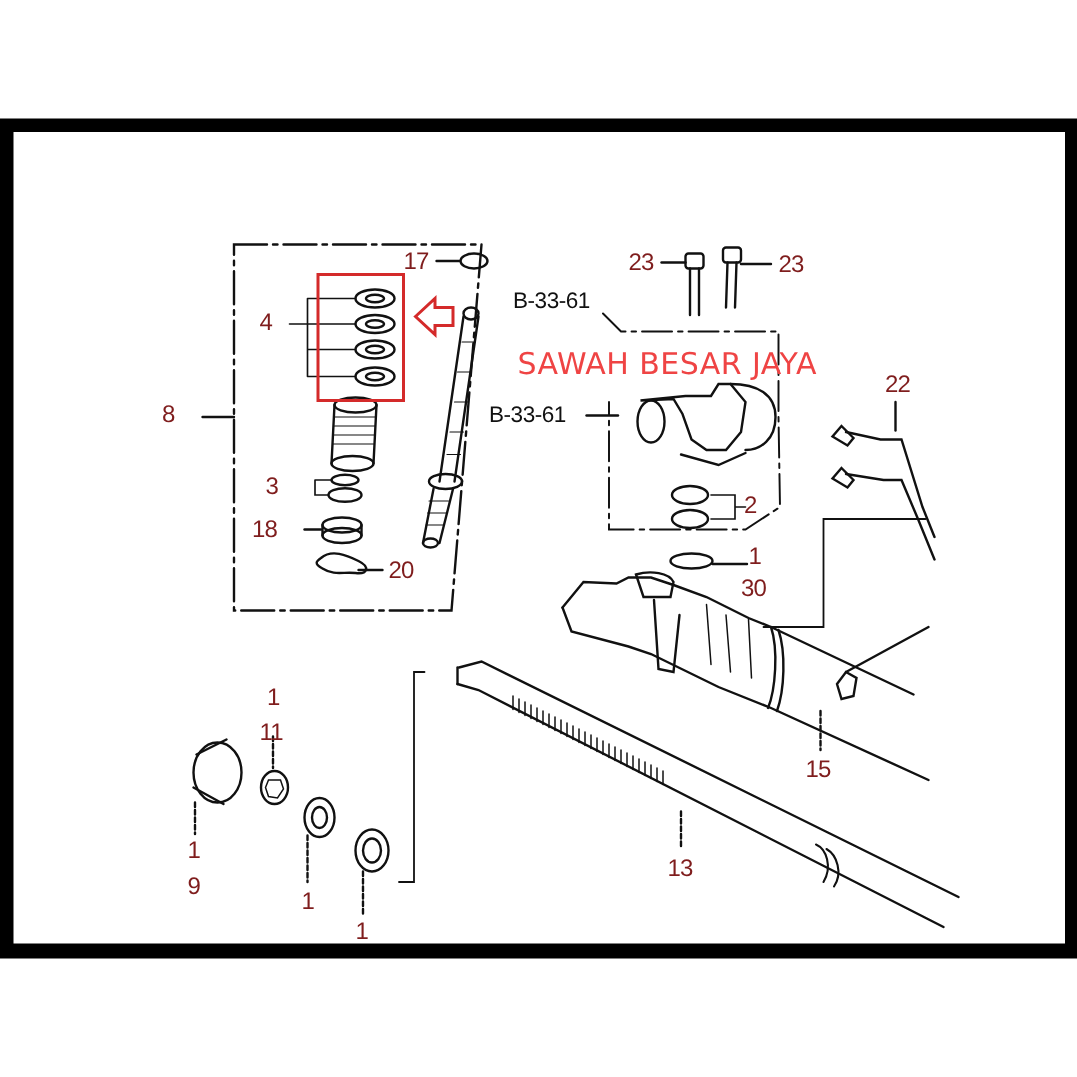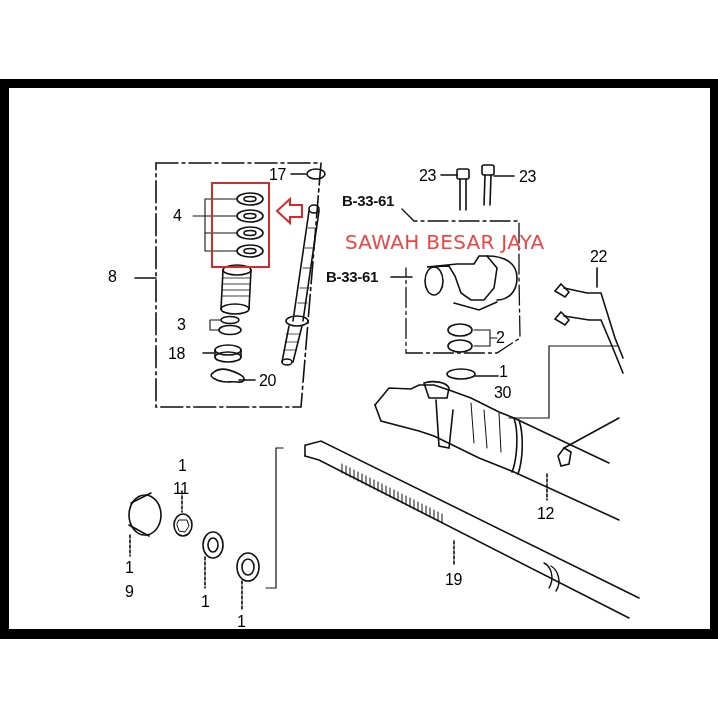--- a/index.html
+++ b/index.html
@@ -1,21 +1,21 @@
 <!DOCTYPE html>
 <html><head>
 <meta charset="utf-8">
 <style>
   html, body { margin:0; padding:0; background:#ffffff; }
   body { width:718px; height:718px; position:relative; overflow:hidden; font-family:"Liberation Sans", sans-serif; }
   .frame { position:absolute; left:0; top:79px; width:718px; height:560px; background:#000; }
   .canvas { position:absolute; left:9px; top:9px; width:701px; height:541px; background:#fff; overflow:hidden; }
   svg { position:absolute; left:0; top:0; }
-  .lbl { position:absolute; font-size:16px; color:#000000; line-height:1; letter-spacing:-0.5px; }
-  .ref { position:absolute; font-size:15px; font-weight:bold; color:#111; line-height:1; letter-spacing:-0.3px; }
+  .lbl { position:absolute; font-size:16px; color:#7f1d1d; line-height:1; letter-spacing:-0.5px; }
+  .ref { position:absolute; font-size:15px; font-weight:normal; color:#111; line-height:1; letter-spacing:-0.3px; }
   .brand { position:absolute; font-size:20px; color:#ef4444; line-height:1; letter-spacing:0.3px; font-family:"DejaVu Sans", sans-serif; }
 </style>
 </head>
 <body>
 
 <div class="frame">
   <div class="canvas">
     <svg width="701" height="541" viewBox="0 0 701 541">
       <g fill="none" stroke="#111" stroke-width="1.6" stroke-linecap="round">
 
@@ -144,22 +144,22 @@
     <div class="lbl" style="left:410px;top:80px;">23</div>
     <div class="lbl" style="left:510px;top:81px;">23</div>
     <div class="ref" style="left:333px;top:105px;">B-33-61</div>
     <div class="ref" style="left:317px;top:181px;">B-33-61</div>
     <div class="brand" style="left:336px;top:144px;">SAWAH BESAR JAYA</div>
 
     <div class="lbl" style="left:487px;top:242px;">2</div>
     <div class="lbl" style="left:581px;top:161px;">22</div>
     <div class="lbl" style="left:490px;top:276px;">1</div>
     <div class="lbl" style="left:485px;top:297px;">30</div>
-    <div class="lbl" style="left:528px;top:418px;">12</div>
-    <div class="lbl" style="left:436px;top:484px;">19</div>
+    <div class="lbl" style="left:528px;top:418px;">15</div>
+    <div class="lbl" style="left:436px;top:484px;">13</div>
 
     <div class="lbl" style="left:169px;top:370px;">1</div>
     <div class="lbl" style="left:164px;top:393px;">11</div>
     <div class="lbl" style="left:116px;top:472px;">1</div>
     <div class="lbl" style="left:116px;top:496px;">9</div>
     <div class="lbl" style="left:192px;top:506px;">1</div>
     <div class="lbl" style="left:228px;top:526px;">1</div>
   </div>
 </div>
 

